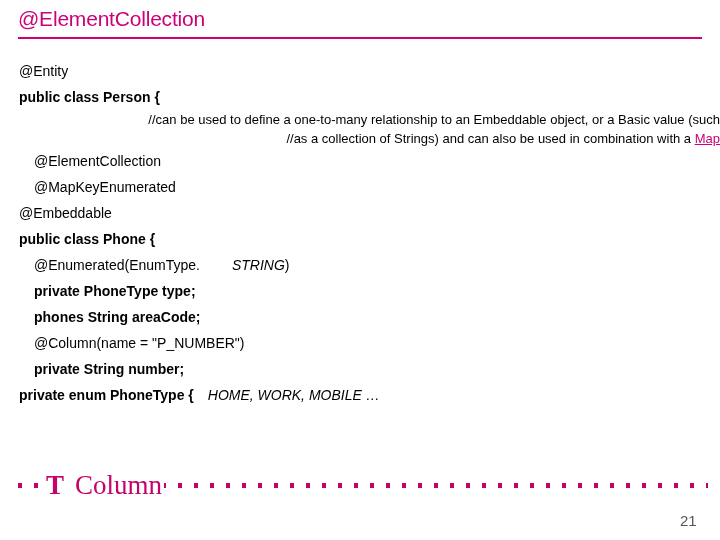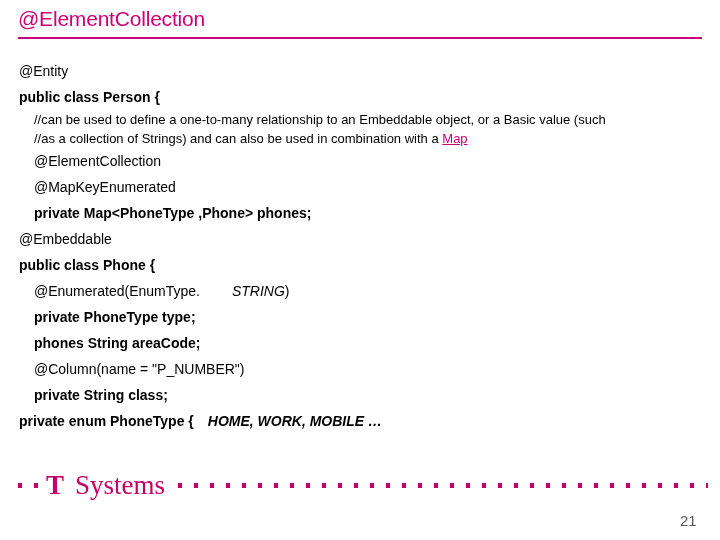--- a/index.html
+++ b/index.html
@@ -62,30 +62,31 @@
     line-height: 26px;
     height: 26px;
   }
   .main-row.bold { font-weight: bold; }
 
   
   .comment-row {
     font-size: 13px;
     line-height: 19px;
     height: 19px;
+    text-align: right;
   }
 
   .ital { font-style: italic; margin-left: 32px; }
   .link {
     color: #CC0077;
     text-decoration: underline;
   }
   .enum-vals {
     font-style: italic;
-    font-weight: bold;
+    font-weight: normal;
     padding-left: 14px;
   }
 
   
   .footer {
     position: absolute;
     left: 0;
     top: 472px;
     width: 720px;
     height: 30px;
@@ -155,41 +156,40 @@
   <div class="code-line main-row lvl0 bold">public class Person {</div>
 
   <div class="code-line comment-row lvl1">//can be used to define a one-to-many relationship to an Embeddable object, or a Basic value (such</div>
 
   <div class="code-line comment-row lvl1"><span>//as a collection of Strings) and  can also be used in combination with a </span><span class="link">Map</span></div>
 
   <div class="code-line main-row lvl1">@ElementCollection</div>
 
   <div class="code-line main-row lvl1">@MapKeyEnumerated</div>
 
-  <div class="code-line main-row lvl1 bold">private Map&lt;PhoneType ,Phone&gt; phones;</div>
 
   <div class="code-line main-row lvl0">@Embeddable</div>
 
   <div class="code-line main-row lvl0 bold">public class Phone {</div>
 
   <div class="code-line main-row lvl1"><span>@Enumerated(EnumType.</span><span class="ital">STRING</span><span>)</span></div>
 
   <div class="code-line main-row lvl1 bold">private PhoneType type;</div>
 
   <div class="code-line main-row lvl1 bold">phones String areaCode;</div>
 
   <div class="code-line main-row lvl1">@Column(name = "P_NUMBER")</div>
 
-  <div class="code-line main-row lvl1 bold">private String class;</div>
+  <div class="code-line main-row lvl1 bold">private String number;</div>
 
   <div class="code-line main-row lvl0 bold"><span>private enum PhoneType {</span><span class="enum-vals">HOME, WORK, MOBILE …</span></div>
 
 </div>
 
 <div class="footer">
   <div class="dot-rail"></div>
   <div class="logo">
     <span class="logo-t">T</span>
-    <span class="logo-word">Systems</span>
+    <span class="logo-word">Column</span>
   </div>
 </div>
 
 <div class="page-number">21</div>
 
 </body></html>

